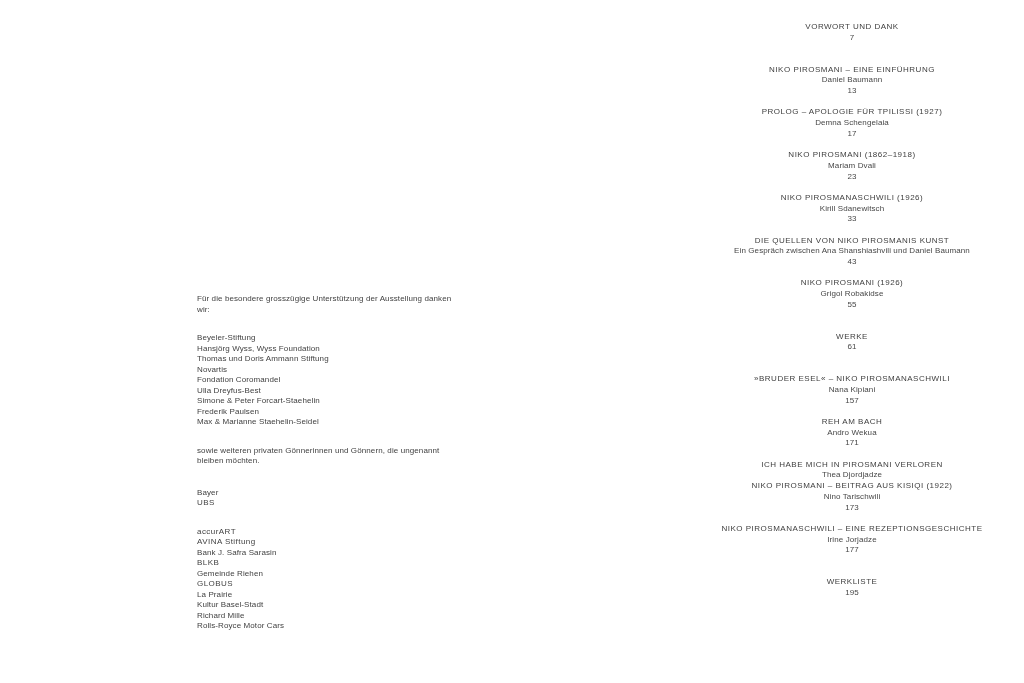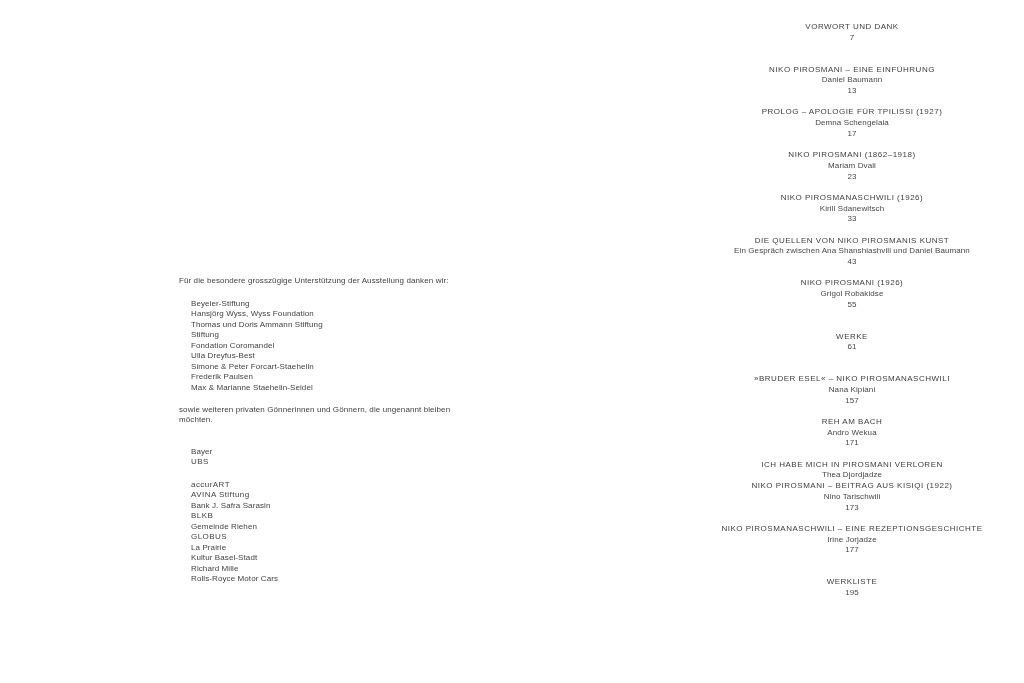--- a/index.html
+++ b/index.html
@@ -21,23 +21,23 @@
   
   .ack {
     position: absolute;
     left: 179px;
     top: 276px;
     width: 298px;
     font-size: 8px;
     line-height: 10.5px;
     letter-spacing: 0.1px;
   }
-  .ack p { margin: 0; }
+  .ack p { margin: 18px; }
   .ack ul {
-    margin: 12px;
+    margin: 18px;
     padding: 0;
     list-style: none;
   }
   .ack .intro        { margin-bottom: 11.5px; }
   .ack .supporters   { margin-bottom: 11.5px; }
   .ack .note         { margin-bottom: 21px; }
   .ack .mainpartners { margin-bottom: 8px; }
   .ack .acr          { letter-spacing: 0.45px; }
 
   
@@ -66,21 +66,21 @@
 
 <div class="page">
 
   <div class="ack">
     <p class="intro">Für die besondere grosszügige Unterstützung der Ausstellung danken wir:</p>
 
     <ul class="supporters">
         <li>Beyeler-Stiftung</li>
         <li>Hansjörg Wyss, Wyss Foundation</li>
         <li>Thomas und Doris Ammann Stiftung</li>
-        <li>Stiftung</li>
+        <li>Novartis</li>
         <li>Fondation Coromandel</li>
         <li>Ulla Dreyfus-Best</li>
         <li>Simone &amp; Peter Forcart-Staehelin</li>
         <li>Frederik Paulsen</li>
         <li>Max &amp; Marianne Staehelin-Seidel</li>
       </ul>
 
     <p class="note">sowie weiteren privaten Gönnerinnen und Gönnern, die ungenannt bleiben möchten.</p>
 
 

